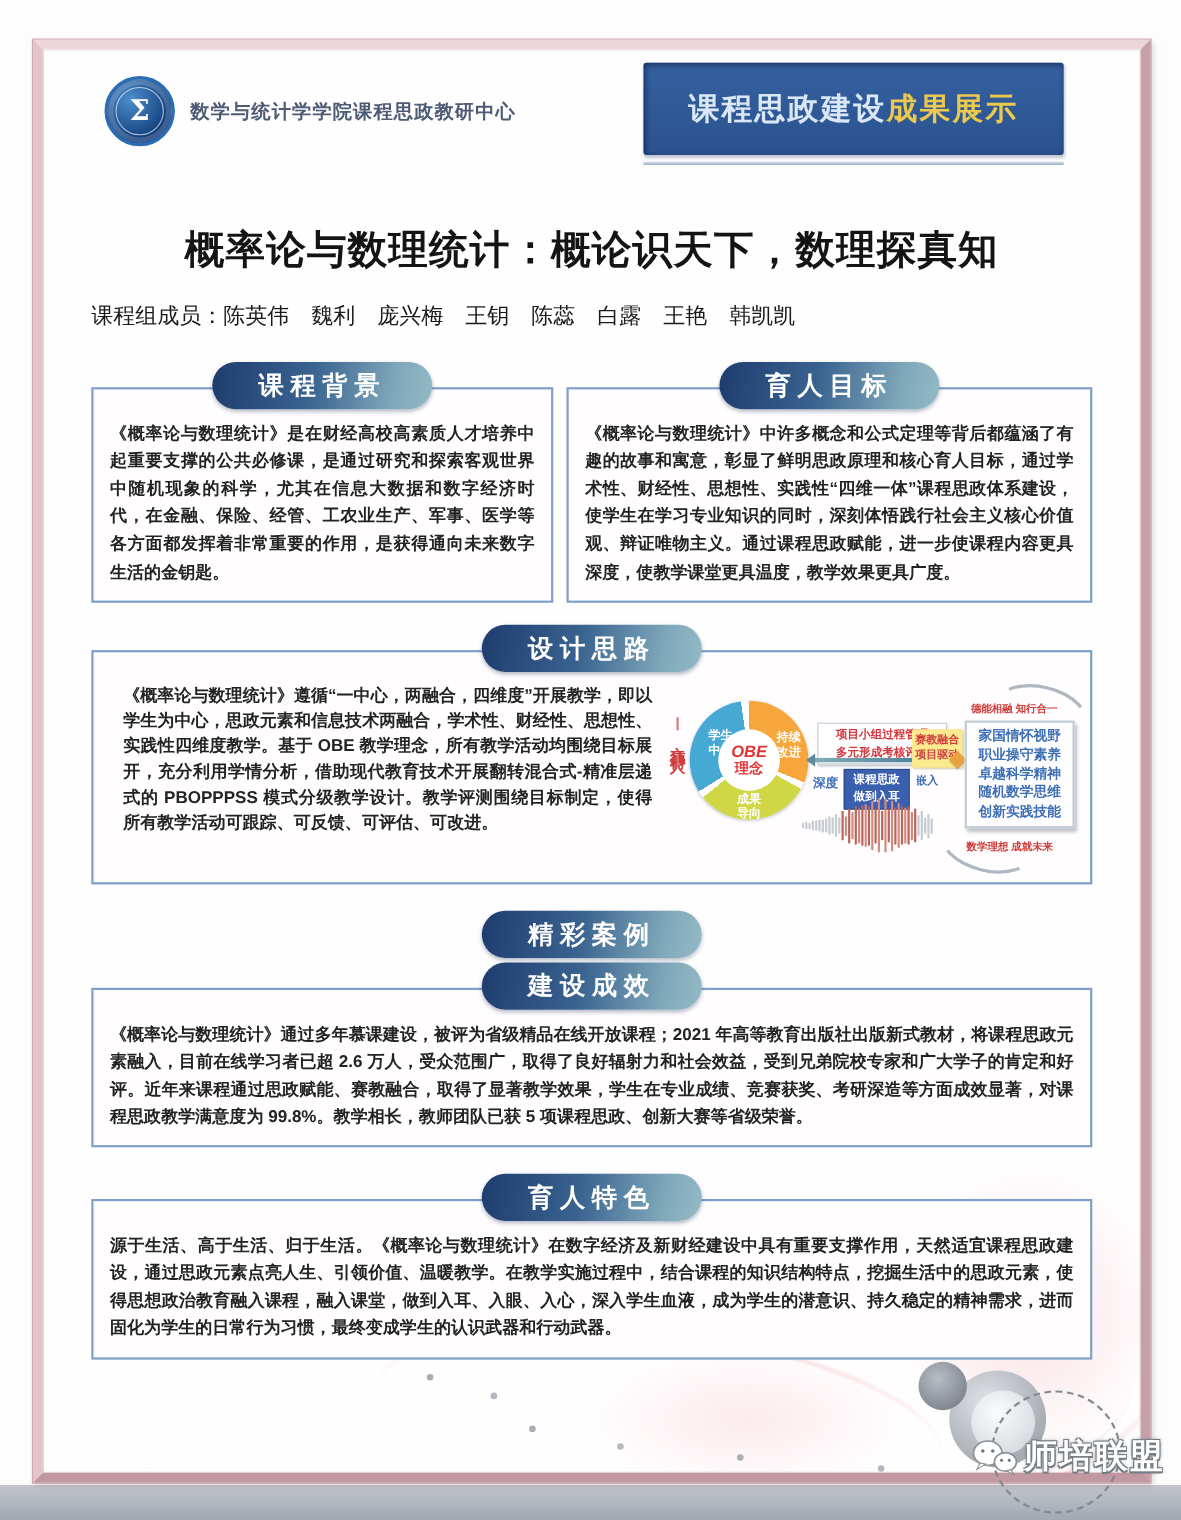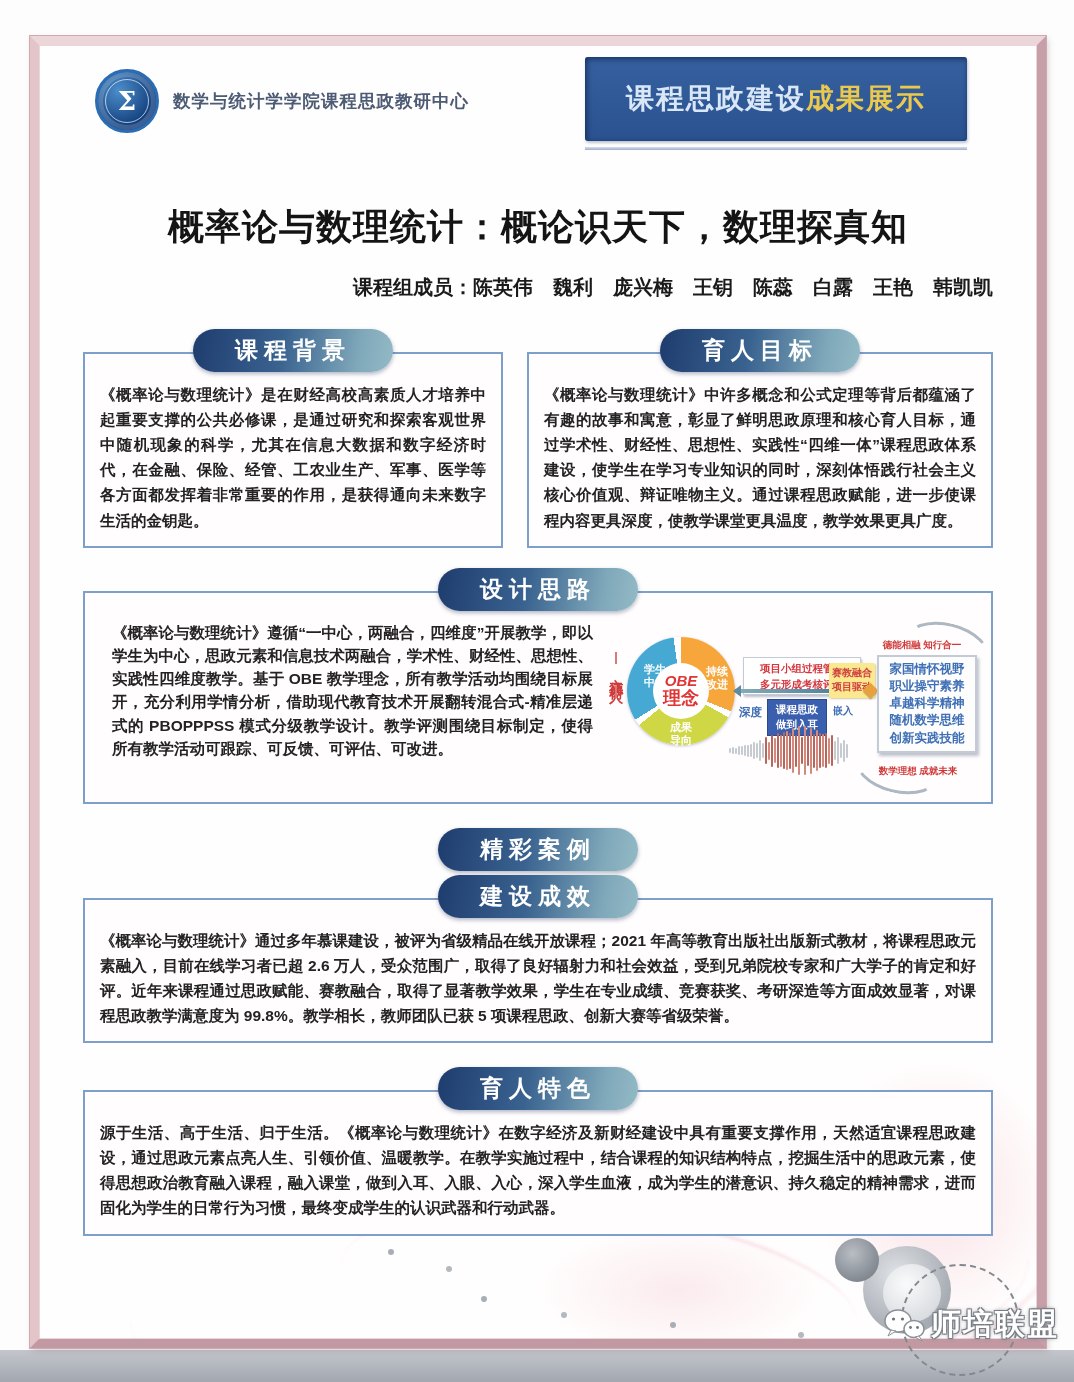--- a/index.html
+++ b/index.html
@@ -60,34 +60,34 @@
     border-radius:3px; display:flex; align-items:center; justify-content:center;
     font-size:28px; font-weight:700; letter-spacing:2px; }
   .banner::after { content:""; position:absolute; left:0; right:0; bottom:-9px; height:3px;
     background:linear-gradient(180deg,#d4dded,#9fb0ca); }
   .banner-primary { color:#d9e7f7; }
   .banner-accent { color:#eac94e; }
 
   
   .main-title { position:relative; z-index:1; margin-top:40px; text-align:center;
     font-size:36px; font-weight:700; color:#141414; letter-spacing:1px; }
-  .members { position:relative; z-index:1; margin-top:22px; text-align:right;
-    font-size:20px; font-weight:700; color:#1a1a1a; }
+  .members { position:relative; z-index:1; margin-top:22px; text-align:left;
+    font-size:20px; font-weight:400; color:#1a1a1a; }
 
   
   .pill { position:relative; z-index:3; width:fit-content; margin:0 auto -20px;
     padding:6px 42px; border-radius:999px; text-align:center;
     background:linear-gradient(100deg,#1e3c6e 0%,#3a6390 45%,#7fa8ba 82%,#93bac5 100%);
     color:#fff; font-size:23px; font-weight:700; letter-spacing:6px;
     box-shadow:0 2px 4px rgba(30,50,90,.35); }
   .box { position:relative; z-index:1; border:2px solid #7e9fca; background:#fffdfe;
     padding:28px 15px 13px; font-size:15.5px; font-weight:600; line-height:1.62;
     text-align:justify; color:#232323; }
   .two-col { position:relative; z-index:1; margin-top:28px; display:grid;
-    grid-template-columns:420px auto; gap:24px; }
+    grid-template-columns:420px auto; gap:12px; }
   .section { position:relative; z-index:1; margin-top:20px; }
   .section.sp { margin-top:24px; }
 
   
   .design-flex { display:flex; gap:8px; align-items:flex-start; }
   .design-text { width:497px; line-height:1.5; }
   .diagram { position:relative; width:380px; height:168px; flex:none; font-weight:700; }
   .lide { position:absolute; left:4px; top:28px; writing-mode:vertical-rl;
     color:#d03a3a; font-size:14px; letter-spacing:4px; height:116px; display:flex; align-items:center; }
   .lide::before,.lide::after { content:""; display:block; width:0; height:12px;
@@ -95,21 +95,21 @@
   .donut { position:absolute; left:26px; top:16px; width:108px; height:108px; border-radius:50%;
     background:conic-gradient(from 0deg,
       #f6a63b 0deg 112deg, #ffffff 112deg 119deg,
       #cfd844 119deg 231deg, #ffffff 231deg 238deg,
       #46a9d4 238deg 352deg, #ffffff 352deg 360deg);
     box-shadow:0 1px 3px rgba(90,100,120,.4); }
   .donut-center { position:absolute; left:52px; top:42px; width:56px; height:56px; border-radius:50%;
     background:#fff; display:flex; flex-direction:column; align-items:center; justify-content:center;
     line-height:1.05; }
   .donut-center .l1 { color:#e03535; font-size:15px; font-style:italic; font-weight:700; }
-  .donut-center .l2 { color:#e03535; font-size:18px; font-weight:700; }
+  .donut-center .l2 { color:#e03535; font-size:13px; font-weight:700; }
   .seg { position:absolute; width:28px; color:#fff; font-size:11px; line-height:1.2; text-align:center; }
   .seg1 { left:40px; top:42px; }
   .seg2 { left:102px; top:44px; }
   .seg3 { left:66px; top:100px; }
   .process-box { position:absolute; left:142px; top:36px; width:118px; background:#fff;
     border:1px solid #c4cbd6; box-shadow:1px 2px 2px rgba(110,120,140,.45);
     color:#d4373e; font-size:10.5px; text-align:center; line-height:1.55; padding:2px 2px; }
   .h-arrow { position:absolute; left:134px; top:68px; width:128px; height:4px;
     background:linear-gradient(90deg,#86aeba,#3f7590); }
   .h-arrow::before { content:""; position:absolute; left:-8px; top:-4px;

